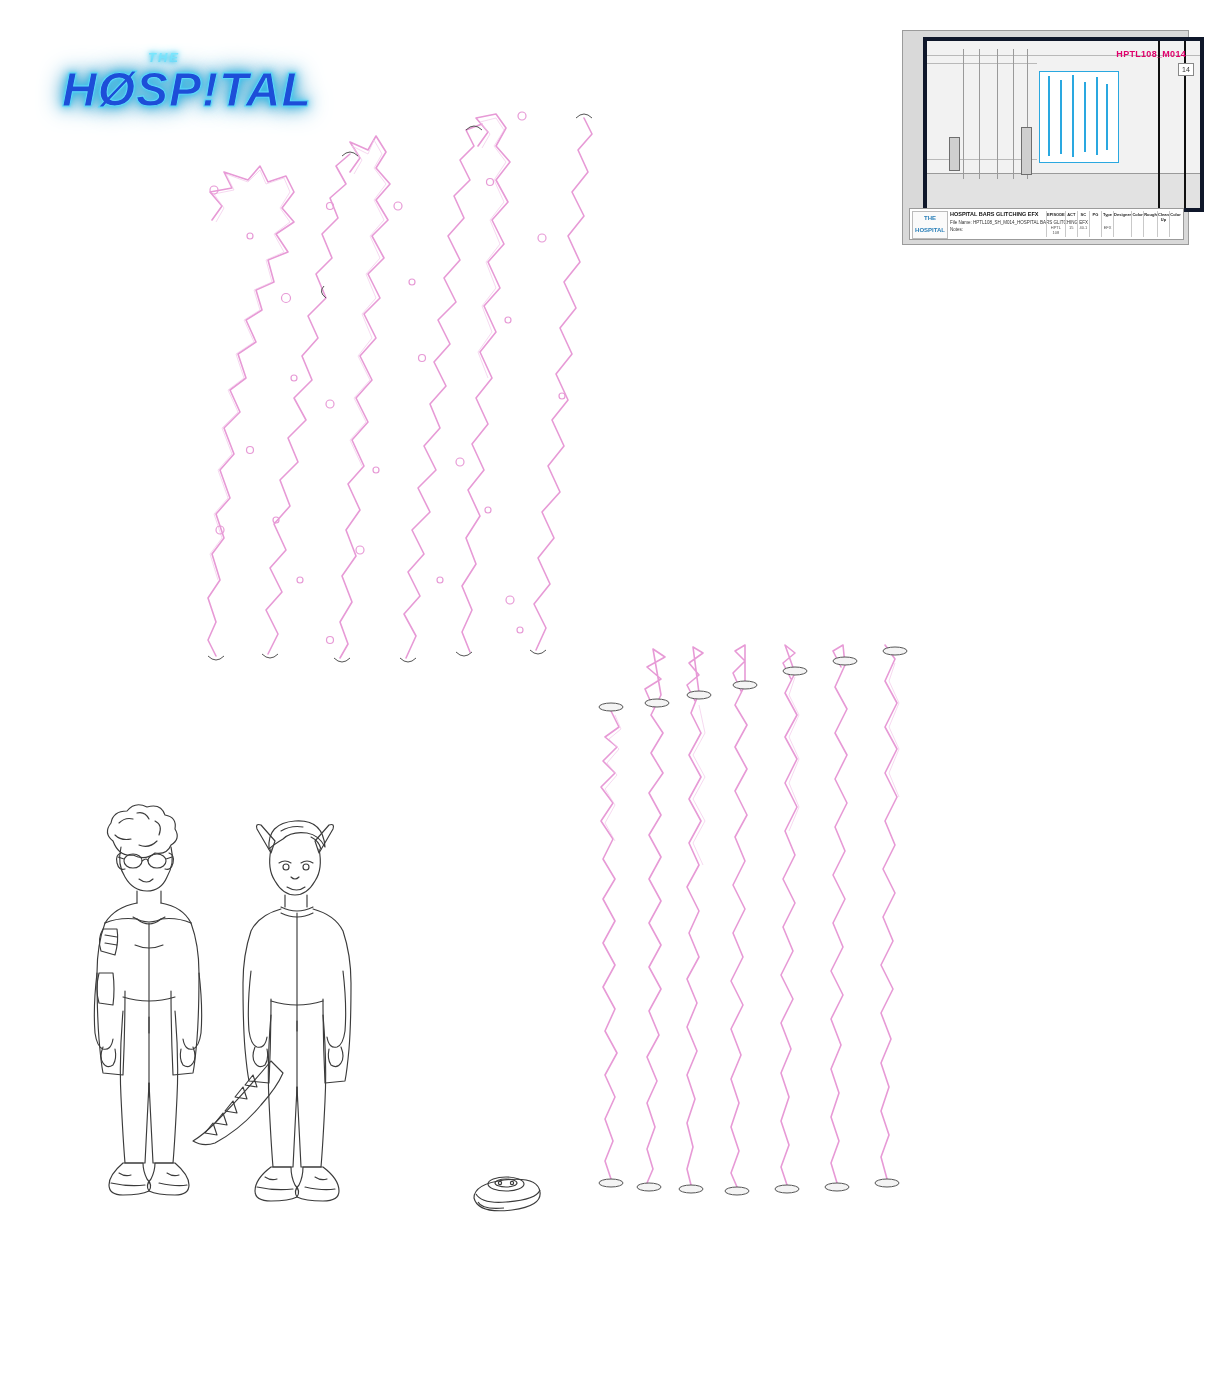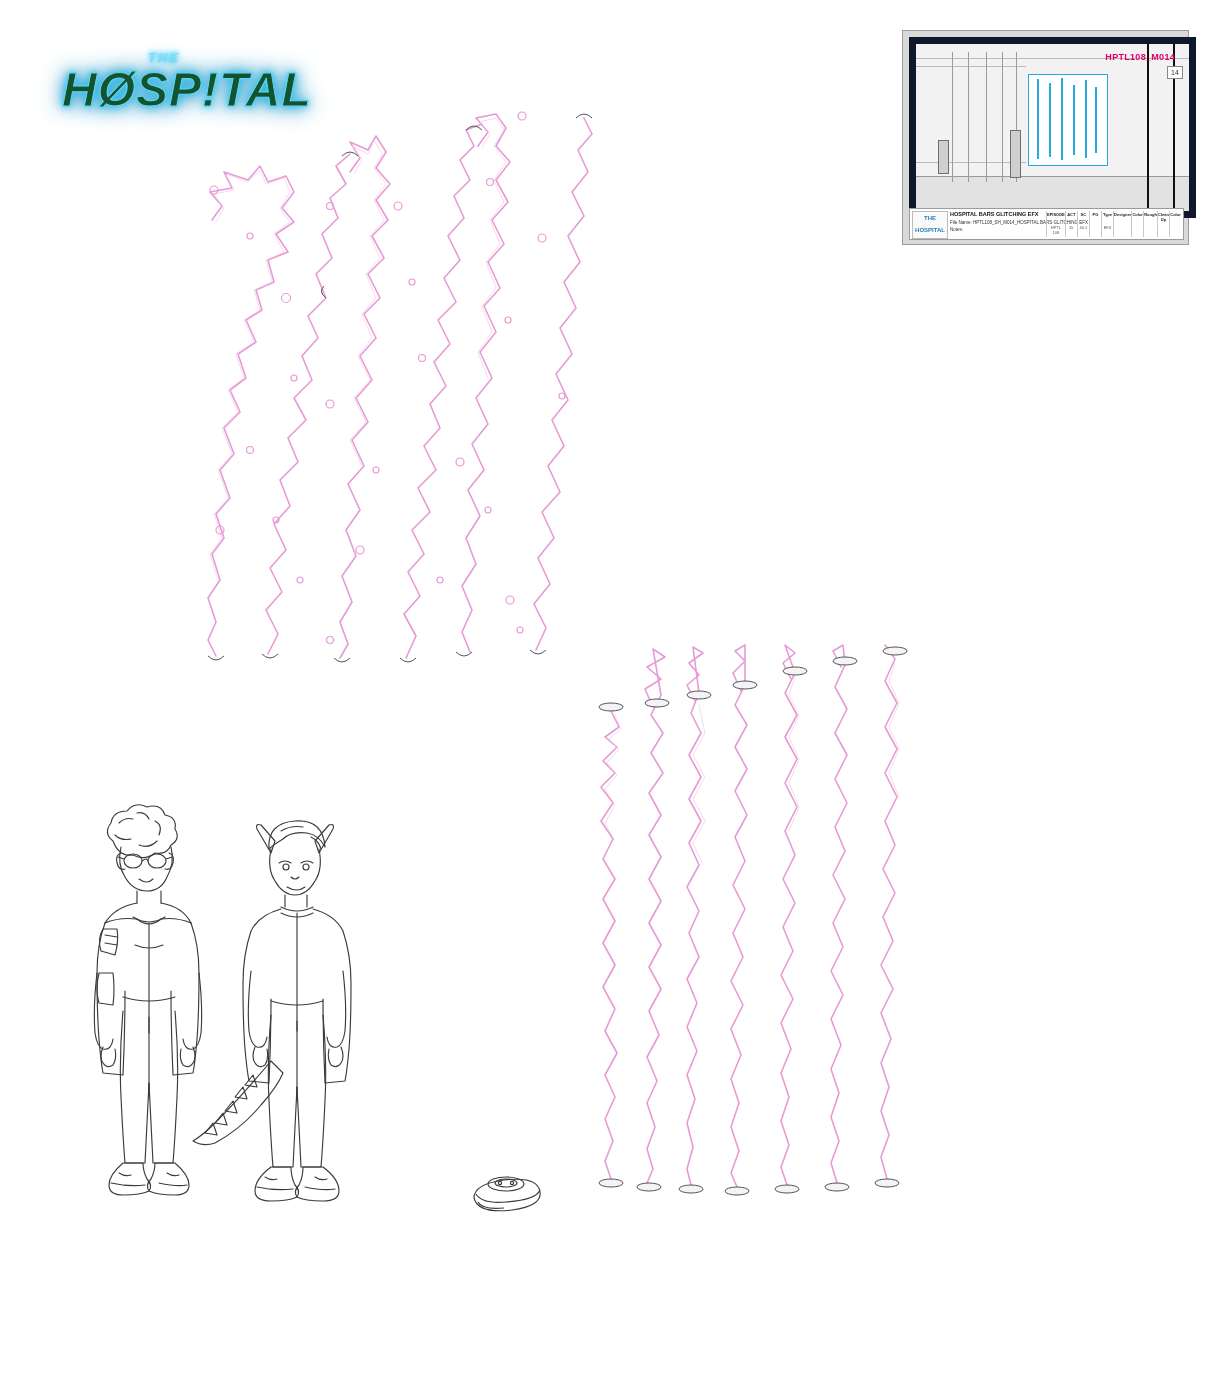--- a/index.html
+++ b/index.html
@@ -11,33 +11,33 @@
 
   
   .logo{position:absolute;left:62px;top:48px;width:240px;height:80px;}
   .logo .the{
     position:absolute;left:86px;top:2px;font-size:13px;letter-spacing:2px;font-weight:bold;
     color:#7fe9ff;text-shadow:0 0 4px #35c8ee,0 0 9px #35c8ee;font-style:italic;
     font-family:"Liberation Sans", sans-serif;
   }
   .logo .word{
     position:absolute;left:0;top:14px;font-size:48px;font-weight:bold;font-style:italic;
-    letter-spacing:1px;color:#14532d;
+    letter-spacing:1px;color:#1d4ed8;
     text-shadow:0 0 3px #45d2f5,0 0 8px #2fb9e8,0 0 16px #1f9fd0,0 0 26px #1787bb;
     -webkit-text-stroke:1px #5fd8f7;
   }
 
   
   .thumb{
     position:absolute;left:902px;top:30px;width:285px;height:213px;
     background:#d9d9d9;border:1px solid #9b9b9b;
   }
   .thumb-art{
-    position:absolute;left:6px;top:6px;width:273px;height:167px;background:#f2f2f2;
-    border:7px solid #0f172a;overflow:hidden;
+    position:absolute;left:20px;top:6px;width:273px;height:167px;background:#f2f2f2;
+    border:4px solid #0f172a;overflow:hidden;
   }
   .thumb-art .floor{position:absolute;left:0;bottom:0;width:100%;height:34px;background:#e2e2e2;border-top:1px solid #9a9a9a;}
   .thumb-art .wallline{position:absolute;background:#b9b9b9;}
   .thumb-art .curtain{position:absolute;top:8px;width:1px;height:130px;background:#9a9a9a;}
   .thumb-art .glitchbox{
     position:absolute;left:112px;top:30px;width:78px;height:90px;border:1px solid #2aa8e0;
     background:#ffffff;
   }
   .thumb-art .gl{position:absolute;background:#2aa8e0;width:2px;}
   .thumb-art .figure{position:absolute;width:9px;background:#cfcfcf;border:1px solid #6e6e6e;}

